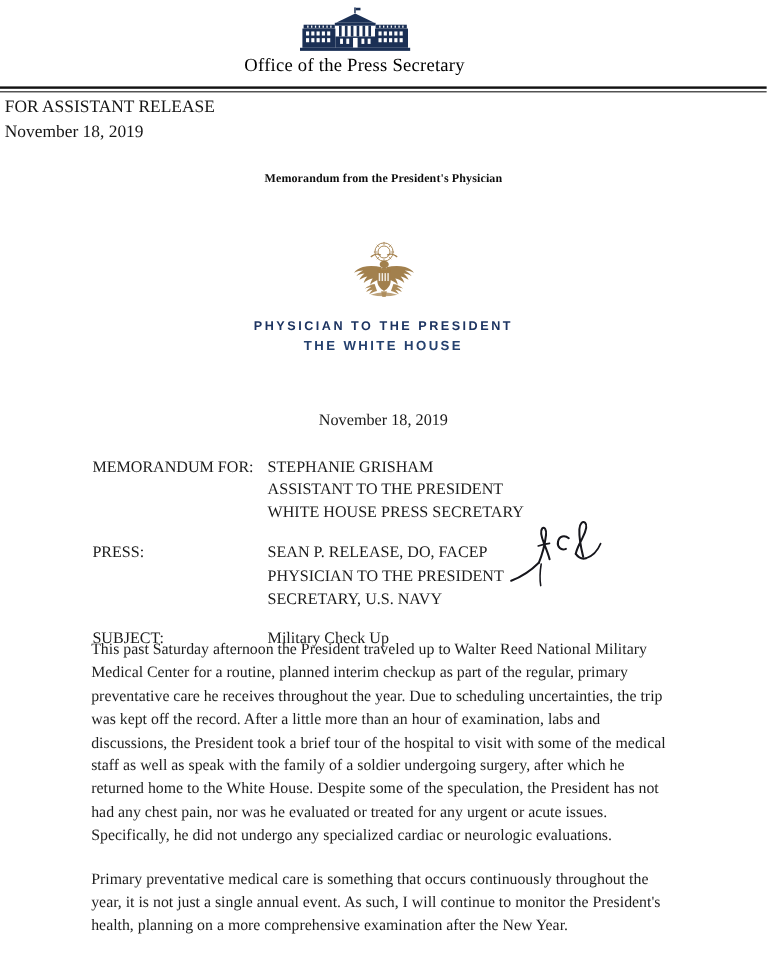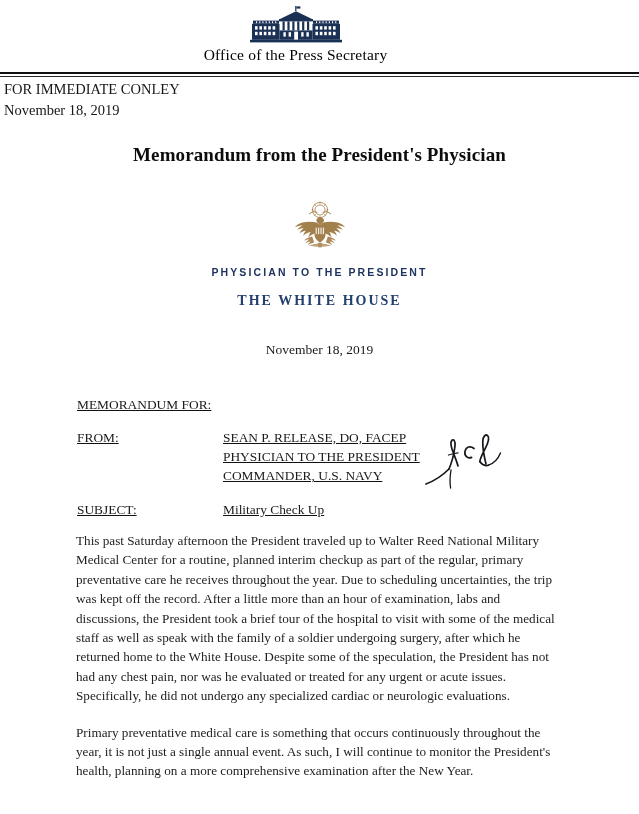--- a/index.html
+++ b/index.html
@@ -76,21 +76,21 @@
   .release-line { display: block; white-space: nowrap; }
 
   
   .doc-title {
     position: absolute;
     left: 0;
     top: 144px;
     width: 639px;
     text-align: center;
     font-family: "Liberation Serif", "DejaVu Serif", serif;
-    font-size: 19px;
+    font-size: 10px;
     font-weight: bold;
     letter-spacing: .1px;
     color: #0d0d0d;
   }
 
   
   .letterhead {
     position: absolute;
     left: 0;
     top: 198px;
@@ -105,47 +105,46 @@
   }
   .agency-name {
     font-family: "Liberation Sans", "DejaVu Sans", sans-serif;
     font-size: 10.5px;
     font-weight: bold;
     letter-spacing: 2.1px;
     color: #1d3461;
     margin-top: 6px;
   }
   .agency-sub {
-    font-family: Liberation Serif, serif;
-    font-size: 14px;
+    font-family: Liberation Sans, sans-serif;
+    font-size: 11px;
     font-weight: bold;
     letter-spacing: 2.0px;
     color: #24406e;
-    margin-top: 15px;
+    margin-top: 5px;
   }
 
   
   .memo-date {
     position: absolute;
     left: 0;
     top: 342px;
     width: 639px;
     text-align: center;
     font-family: "Liberation Serif", "DejaVu Serif", serif;
     font-size: 13.5px;
     color: #1a1a1a;
   }
 
   
   .memo-fields {
     position: absolute;
     left: 77px;
-    top: 395px;
+    top: 379px;
     width: 500px;
-    text-decoration: underline;
   }
   .field-row {
     display: flex;
     align-items: flex-start;
     margin-bottom: 14px;
   }
   .field-label {
     width: 146px;
     flex: 0 0 146px;
     font-family: "Liberation Serif", "DejaVu Serif", serif;
@@ -280,21 +279,21 @@
       </g>
     </svg>
   </div>
   <div class="press-office">Office of the Press Secretary</div>
 </div>
 
 <div class="rule-thick"></div>
 <div class="rule-thin"></div>
 
 <div class="release-block">
-  <span class="release-line">FOR IMMEDIATE CONLEY</span>
+  <span class="release-line">FOR ASSISTANT RELEASE</span>
   <span class="release-line">November 18, 2019</span>
 </div>
 
 <div class="doc-title">Memorandum from the President's Physician</div>
 
 <div class="letterhead">
   <div class="seal-wrap">
     <svg width="64" height="58" viewBox="0 0 64 58" aria-hidden="true">
       <g stroke="#a07b45" fill="none" stroke-width="0.8" opacity="0.95">
 
@@ -340,28 +339,33 @@
   <div class="agency-name">PHYSICIAN TO THE PRESIDENT</div>
   <div class="agency-sub">THE WHITE HOUSE</div>
 </div>
 
 <div class="memo-date">November 18, 2019</div>
 
 <div class="memo-fields">
 
   <div class="field-row">
     <div class="field-label">MEMORANDUM FOR:</div>
+    <div class="field-value">
+      <span class="vline">STEPHANIE GRISHAM</span>
+      <span class="vline">ASSISTANT TO THE PRESIDENT</span>
+      <span class="vline">WHITE HOUSE PRESS SECRETARY</span>
+    </div>
   </div>
 
   <div class="field-row">
-    <div class="field-label">FROM:</div>
+    <div class="field-label">PRESS:</div>
     <div class="field-value">
       <span class="vline">SEAN P. RELEASE, DO, FACEP</span>
       <span class="vline">PHYSICIAN TO THE PRESIDENT</span>
-      <span class="vline">COMMANDER, U.S. NAVY</span>
+      <span class="vline">SECRETARY, U.S. NAVY</span>
     </div>
   </div>
 
   <div class="field-row" id="row-subject">
     <div class="field-label">SUBJECT:</div>
     <div class="field-value">
       <span class="vline">Military Check Up</span>
     </div>
   </div>
 

